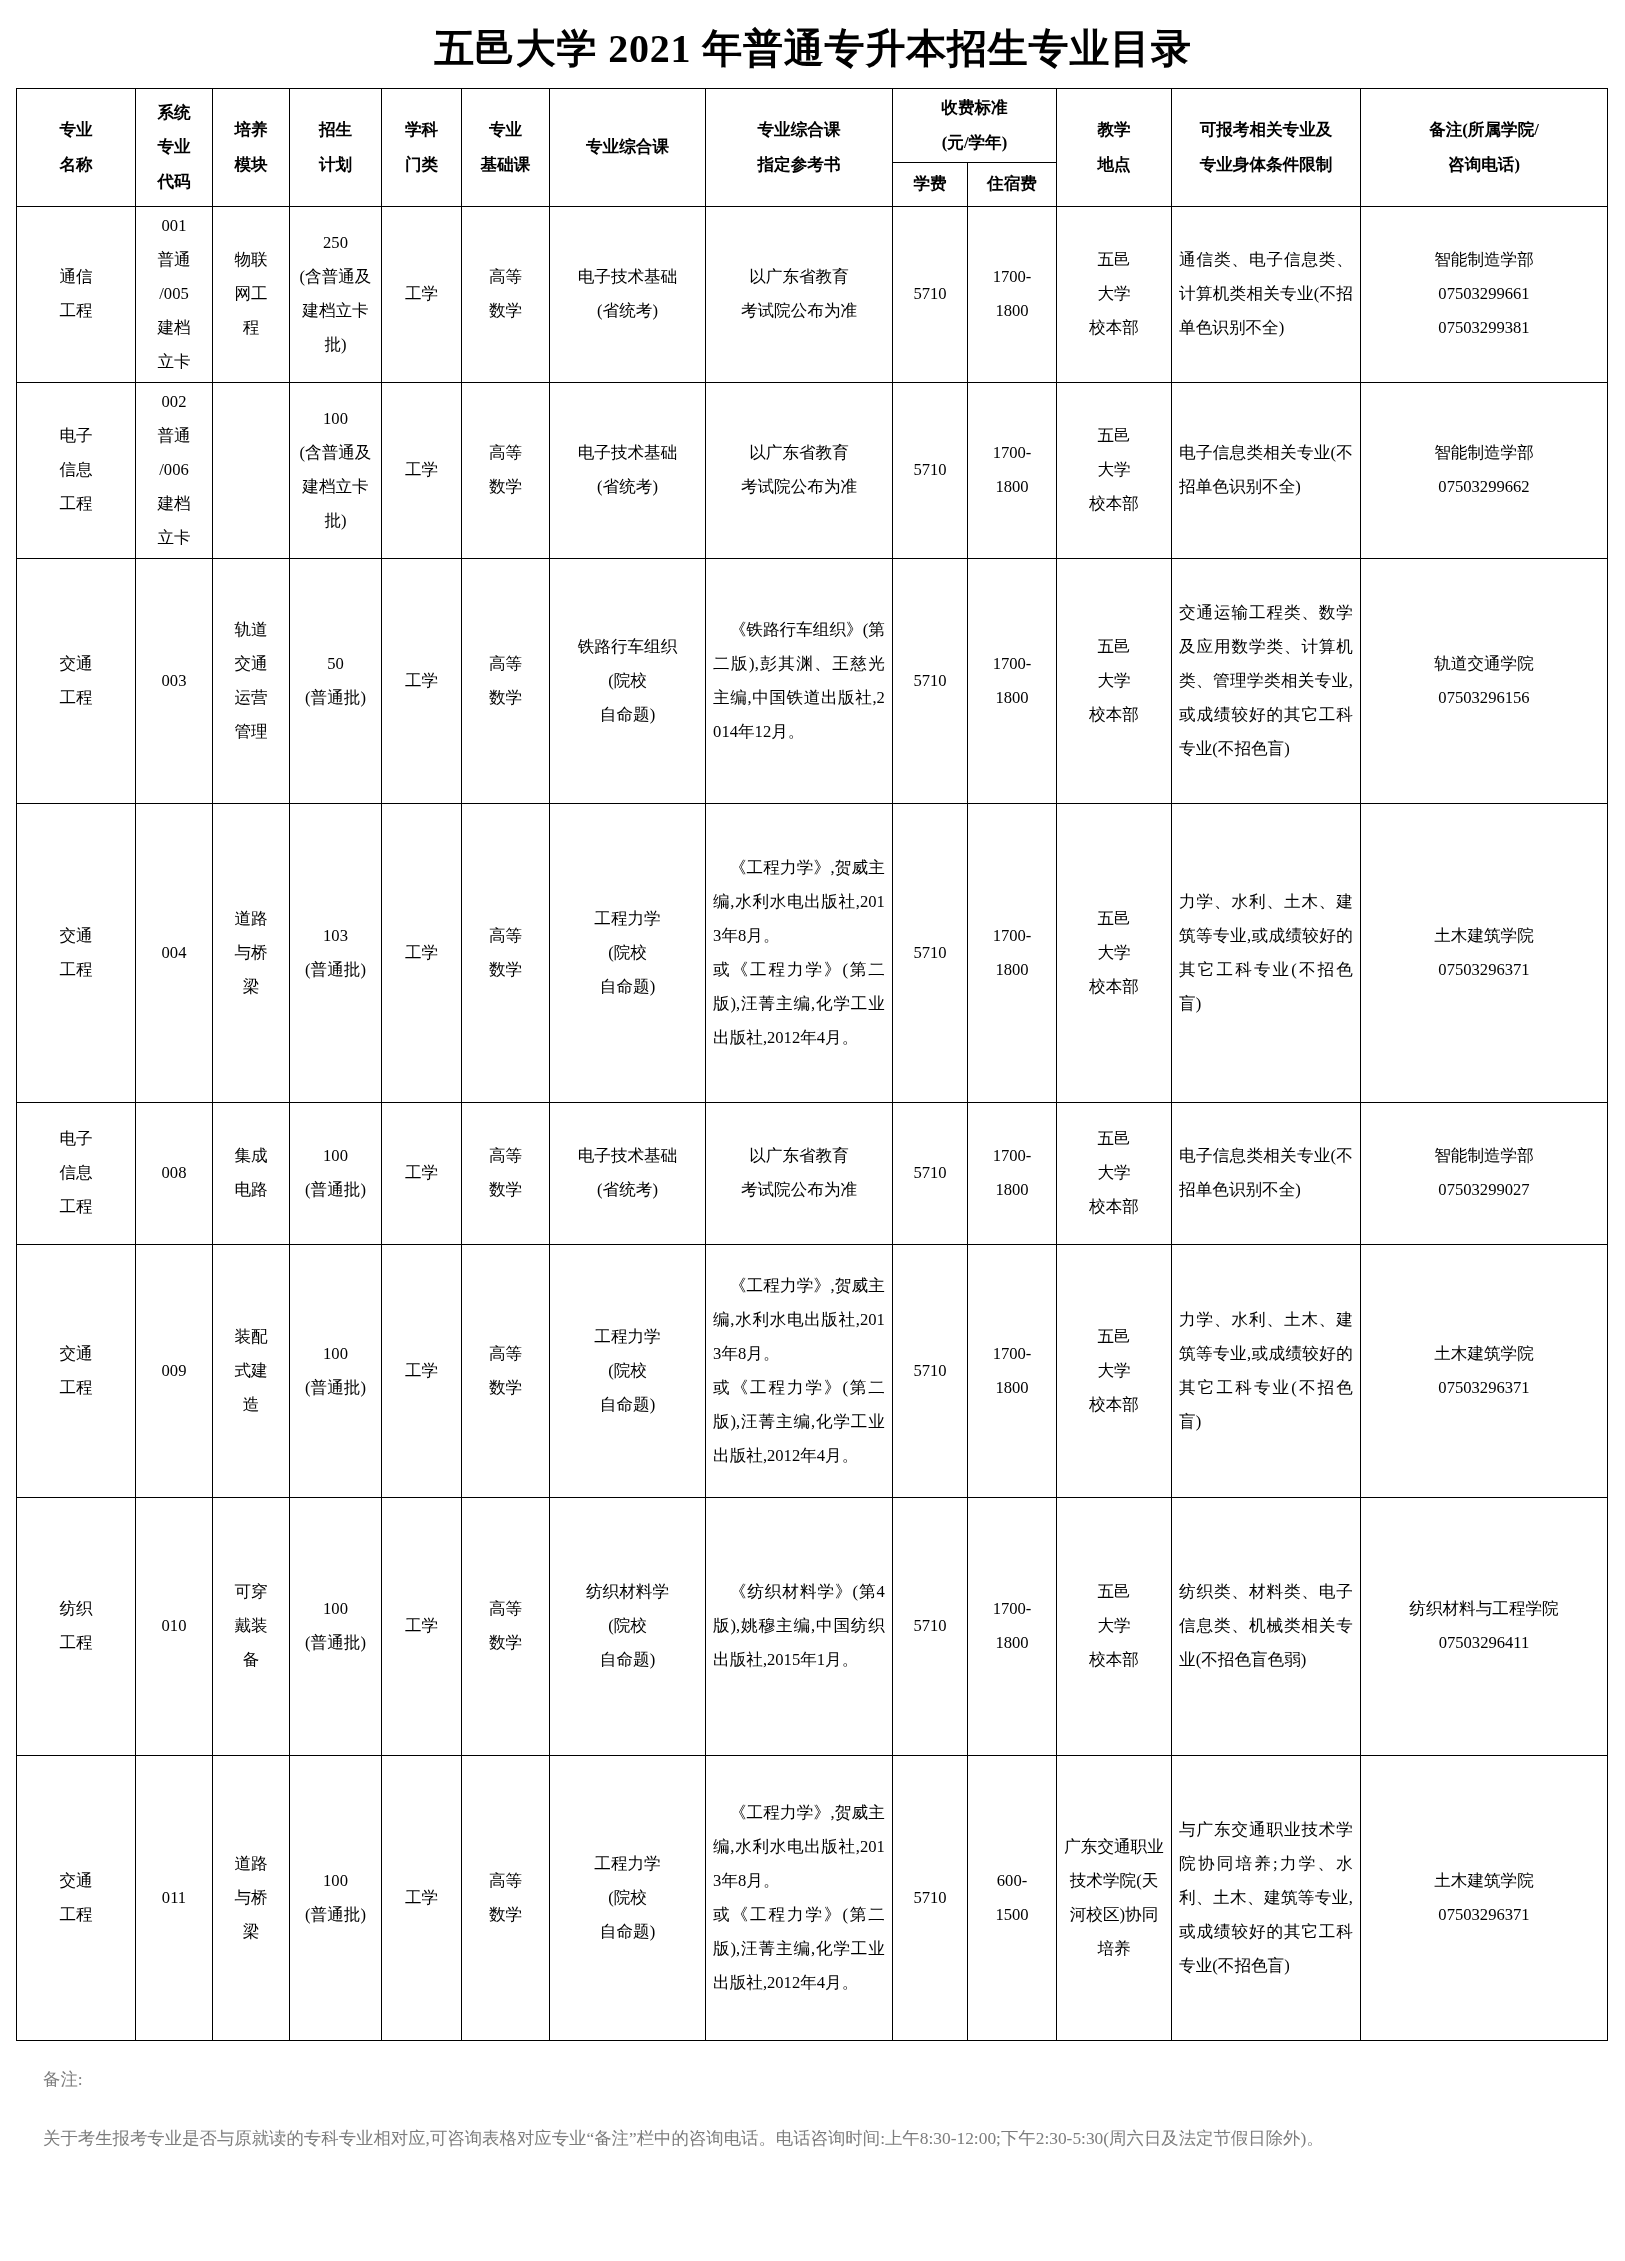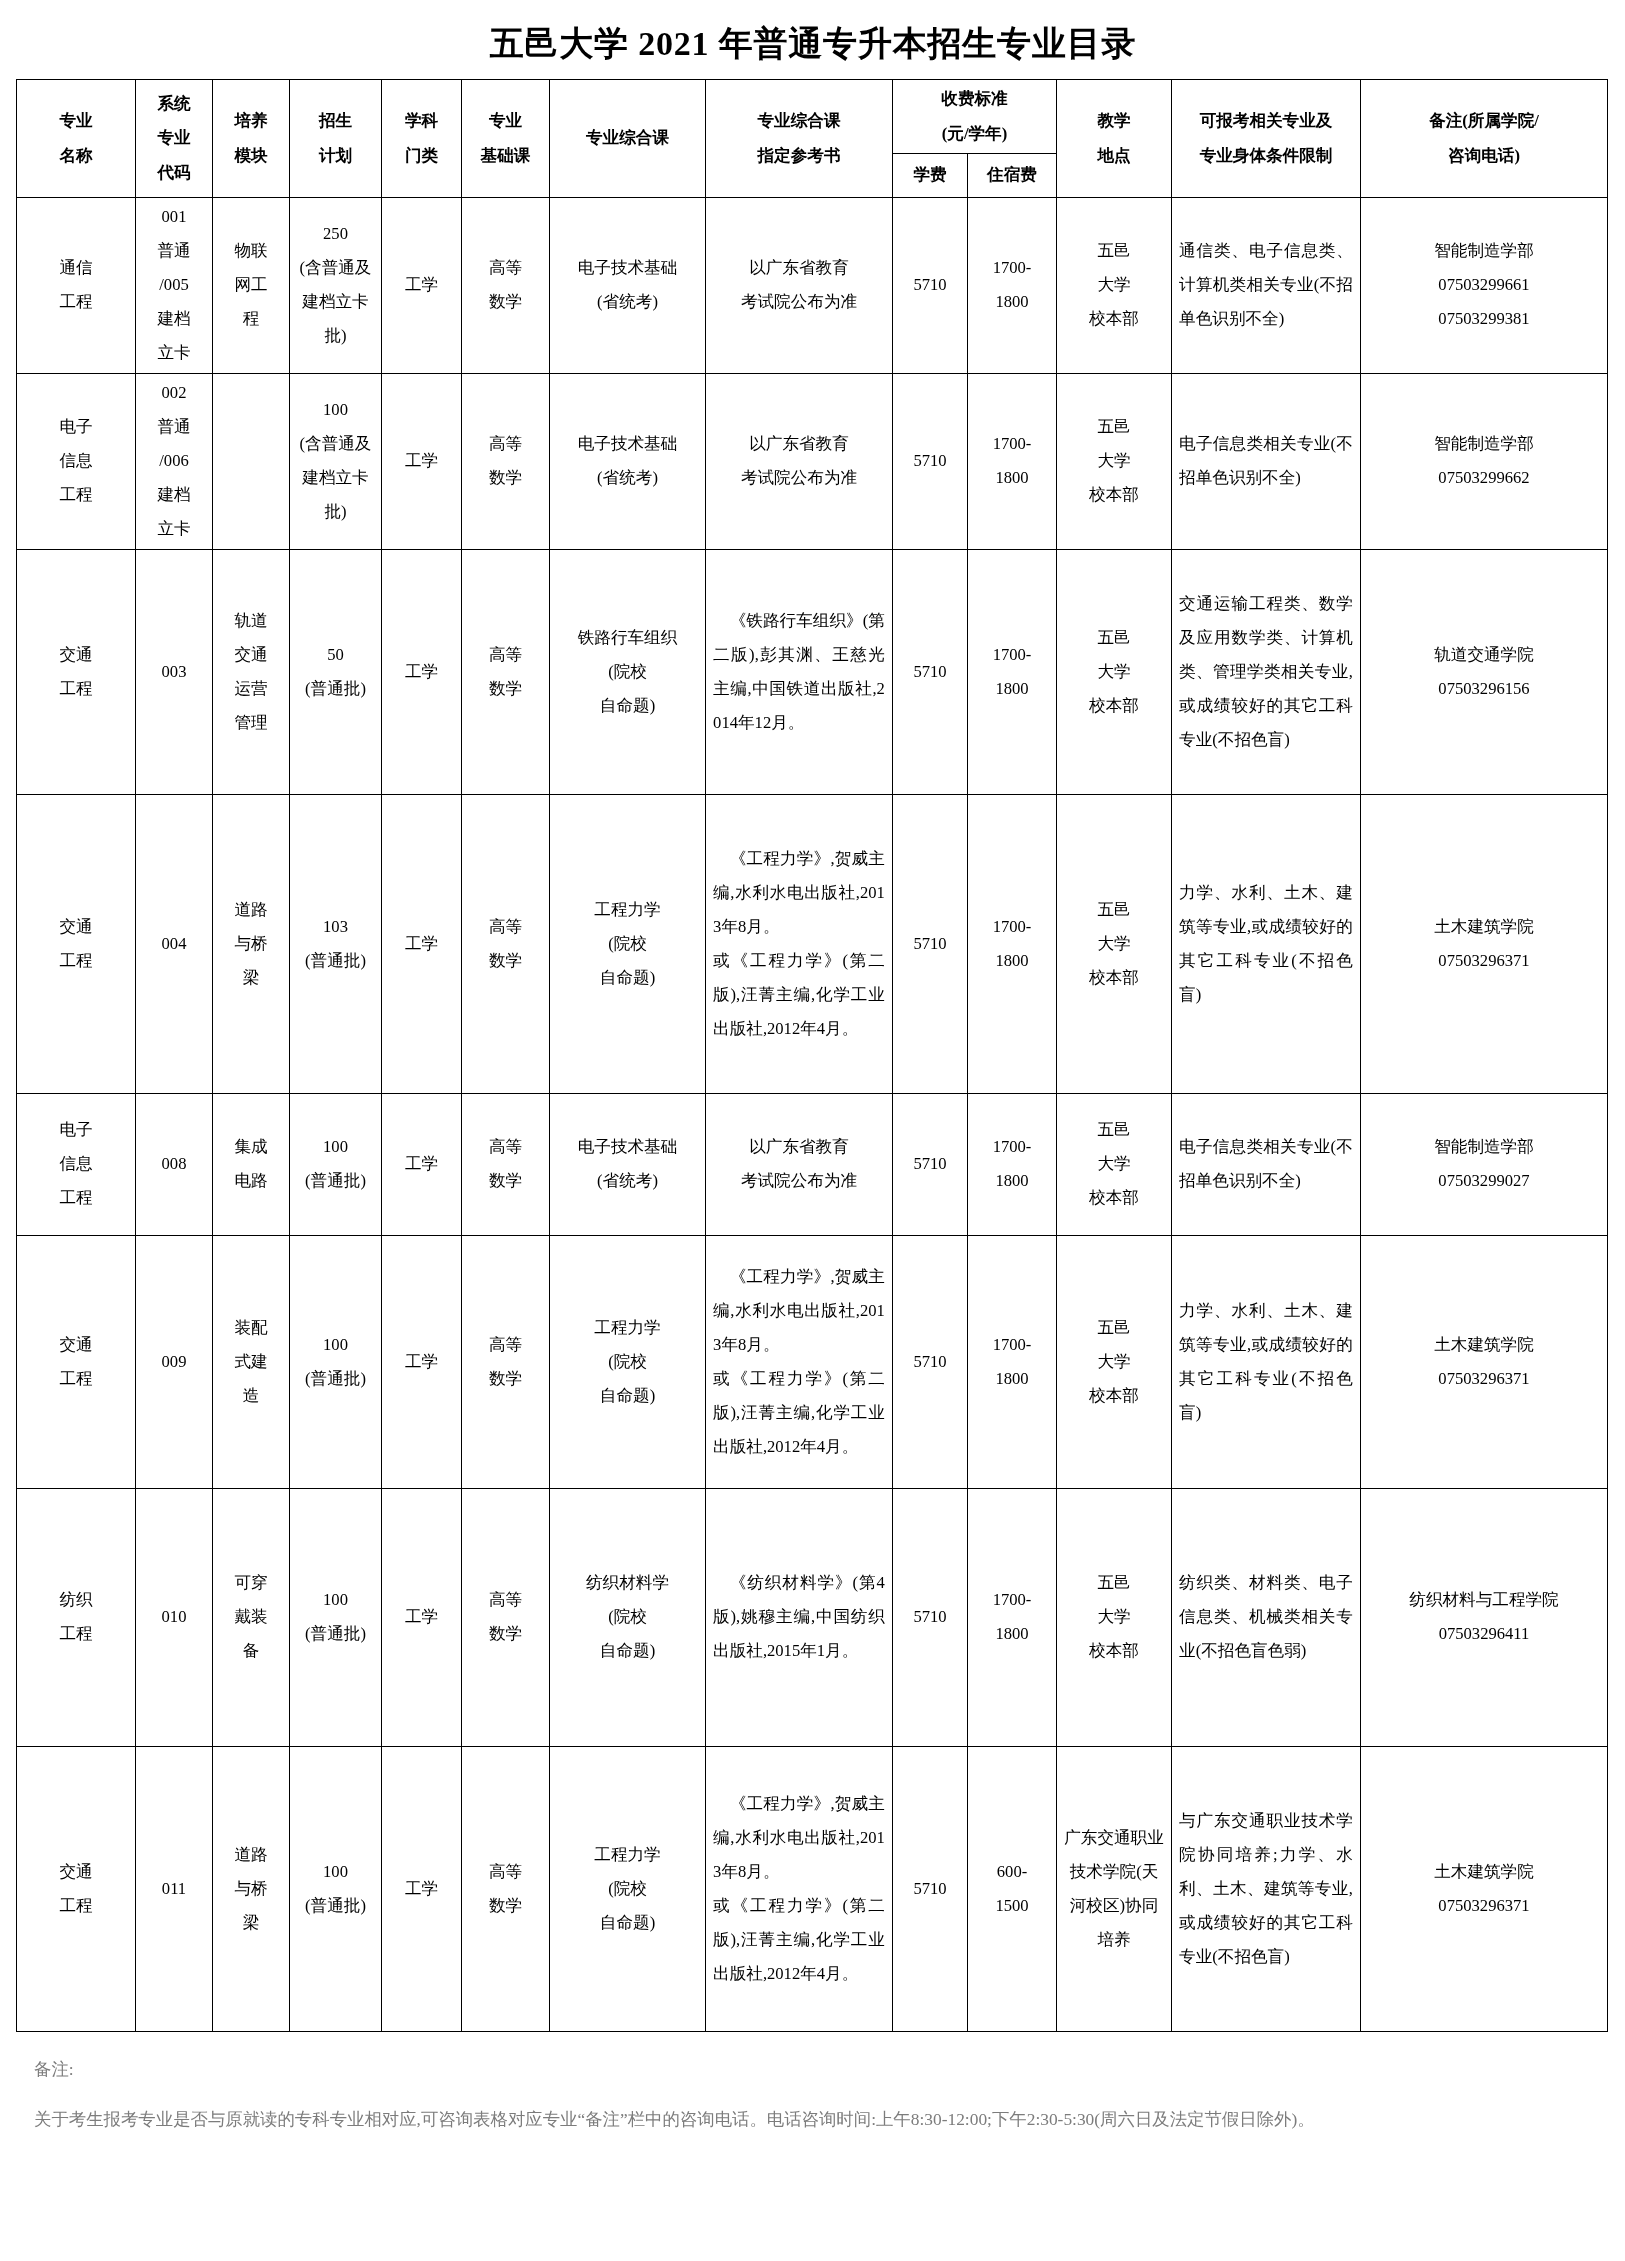--- a/index.html
+++ b/index.html
@@ -4,21 +4,21 @@
 <style>
   html,body{margin:0;padding:0;background:#ffffff;}
   body{
     width:1626px;height:2261px;
     font-family:"Liberation Serif","DejaVu Serif",serif;
     color:#000;
     position:relative;
   }
   .title{
     text-align:center;
-    font-size:34px;
+    font-size:40px;
     font-weight:bold;
     margin:20.5px 0 12.6px 0;
     letter-spacing:0.8px;
   }
   table.catalog{
     border-collapse:collapse;
     table-layout:fixed;
     width:1590px;
     margin-left:16px;
     border:1.6px solid #000;
@@ -37,21 +37,21 @@
   .catalog th{font-weight:bold;}
   .catalog td.book{text-align:justify;text-indent:1em;}
   .catalog td.wide{text-align:justify;}
   .notes{
     margin:16px 0 0 26px;
     width:1577px;
     color:#7c7c7c;
     font-size:17.4px;
     line-height:2.45;
   }
-  .notes p{margin:8px;word-break:break-all;font-family:Liberation Serif, serif;}
+  .notes p{margin:17px;word-break:break-all;font-family:Liberation Serif, serif;}
 </style>
 </head>
 <body>
 
 <h1 class="title">五邑大学 2021 年普通专升本招生专业目录</h1>
 
 <table class="catalog">
   <colgroup>
     <col style="width:119px">
       <col style="width:77px">

